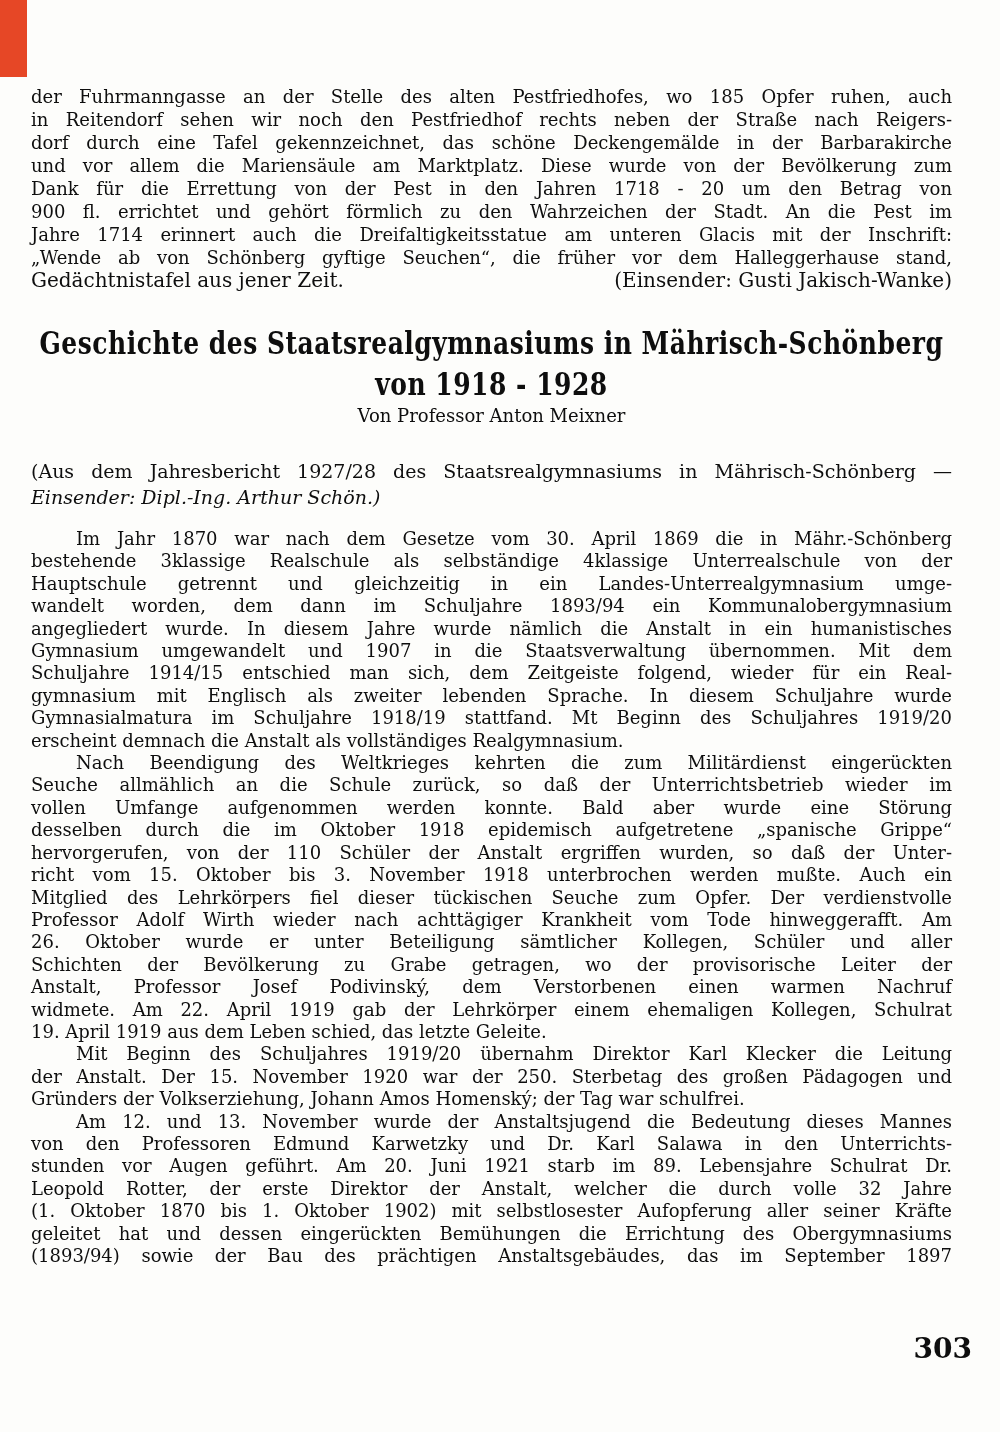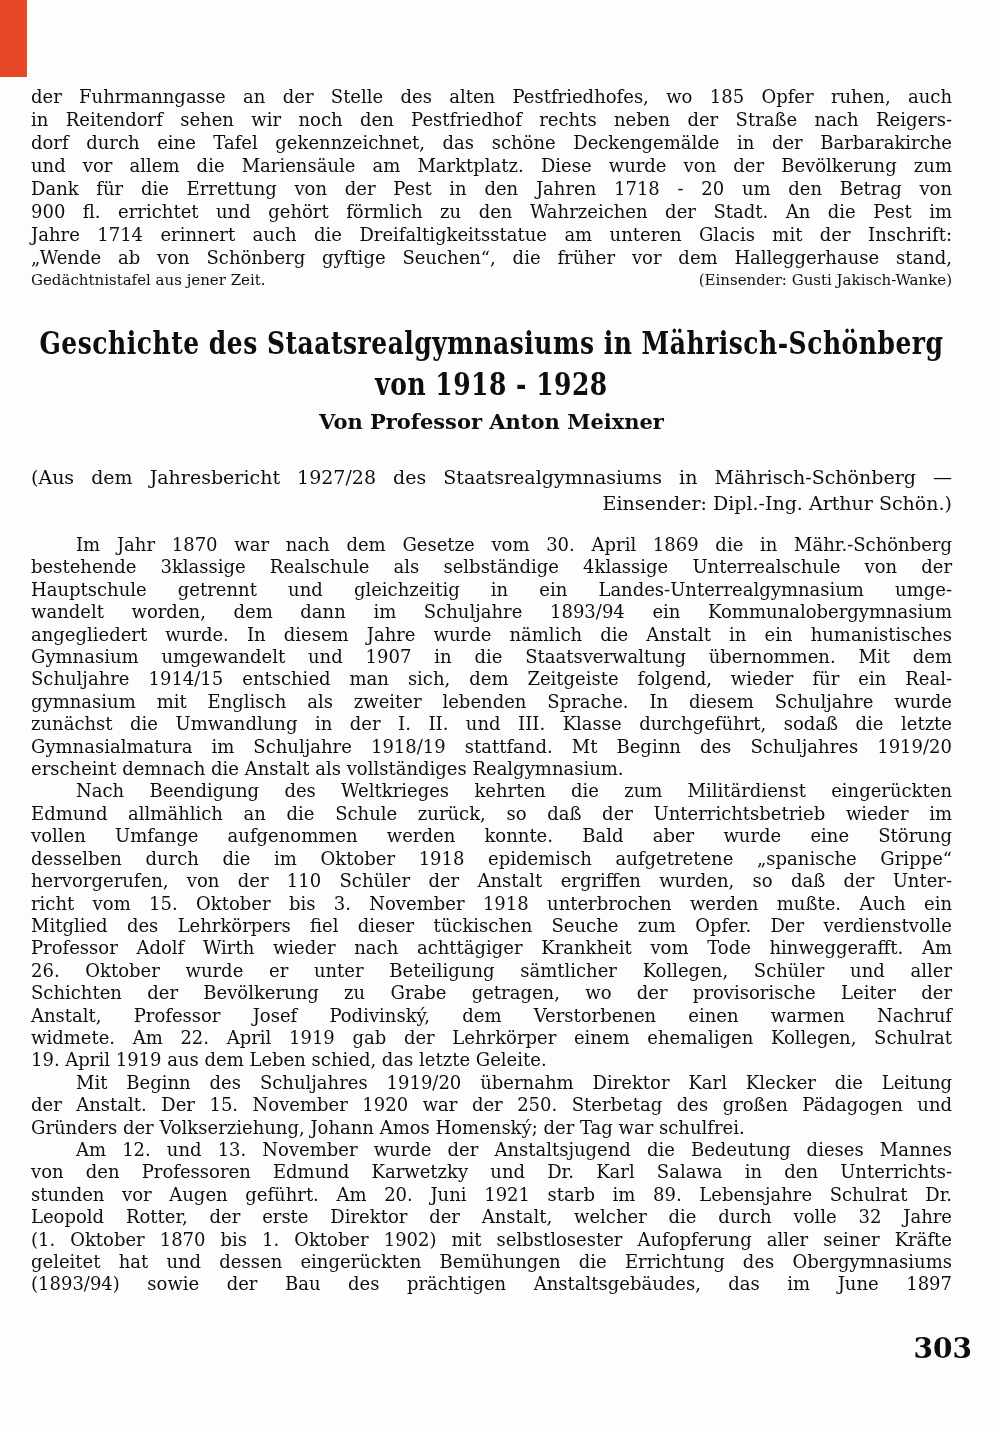--- a/index.html
+++ b/index.html
@@ -25,51 +25,50 @@
     text-align: justify;
     text-align-last: justify;
   }
   .para .ln { line-height: 22.4px; }
   .ln.first { text-indent: 45px; }
   .ln.last  { text-align-last: left; }
 
   .intro-last {
     display: flex;
     justify-content: space-between;
-    font-size: 15px;
+    font-size: 20px;
     line-height: 23px;
   }
 
   .title-block { text-align: center; }
   .title { margin: 30px 0 0 0; font-weight: bold; }
   .t-line {
     font-size: 25px;
     line-height: 41px;
     letter-spacing: 0.5px;
     transform: scaleY(1.3);
     transform-origin: center;
     white-space: nowrap;
   }
   .byline {
-    margin-top: 6px;
-    font-size: 21px;
+    font-size: 18px;
     line-height: 24px;
-    font-weight: bold;
   }
   .source { margin-top: 30px; }
   .src-l1 {
     font-size: 19px;
     line-height: 26px;
     text-align: justify;
     text-align-last: justify;
   }
   .src-l2 {
     font-size: 19px;
     line-height: 26px;
-    text-align: right;
+    text-align: left;
+    font-style: italic;
   }
   .para-first { margin-top: 18px; }
   .pageno {
     position: absolute;
     right: 28px;
     top: 1332px;
     font-size: 28px;
     font-weight: bold;
     margin-left: 15px;
   }
@@ -110,28 +109,27 @@
 
   <section class="para para-first">
     <div class="ln first">Im Jahr 1870 war nach dem Gesetze vom 30. April 1869 die in Mähr.-Schönberg</div>
     <div class="ln">bestehende 3klassige Realschule als selbständige 4klassige Unterrealschule von der</div>
     <div class="ln">Hauptschule getrennt und gleichzeitig in ein Landes-Unterrealgymnasium umge-</div>
     <div class="ln">wandelt worden, dem dann im Schuljahre 1893/94 ein Kommunalobergymnasium</div>
     <div class="ln">angegliedert wurde. In diesem Jahre wurde nämlich die Anstalt in ein humanistisches</div>
     <div class="ln">Gymnasium umgewandelt und 1907 in die Staatsverwaltung übernommen. Mit dem</div>
     <div class="ln">Schuljahre 1914/15 entschied man sich, dem Zeitgeiste folgend, wieder für ein Real-</div>
     <div class="ln">gymnasium mit Englisch als zweiter lebenden Sprache. In diesem Schuljahre wurde</div>
-    <div class="ln">zunächst die Umwandlung in der I. II. und III. Klasse durchgeführt, sodaß die letzte</div>
     <div class="ln">Gymnasialmatura im Schuljahre 1918/19 stattfand. Mt Beginn des Schuljahres 1919/20</div>
     <div class="ln last">erscheint demnach die Anstalt als vollständiges Realgymnasium.</div>
   </section>
 
   <section class="para">
     <div class="ln first">Nach Beendigung des Weltkrieges kehrten die zum Militärdienst eingerückten</div>
-    <div class="ln">Edmund allmählich an die Schule zurück, so daß der Unterrichtsbetrieb wieder im</div>
+    <div class="ln">Seuche allmählich an die Schule zurück, so daß der Unterrichtsbetrieb wieder im</div>
     <div class="ln">vollen Umfange aufgenommen werden konnte. Bald aber wurde eine Störung</div>
     <div class="ln">desselben durch die im Oktober 1918 epidemisch aufgetretene „spanische Grippe“</div>
     <div class="ln">hervorgerufen, von der 110 Schüler der Anstalt ergriffen wurden, so daß der Unter-</div>
     <div class="ln">richt vom 15. Oktober bis 3. November 1918 unterbrochen werden mußte. Auch ein</div>
     <div class="ln">Mitglied des Lehrkörpers fiel dieser tückischen Seuche zum Opfer. Der verdienstvolle</div>
     <div class="ln">Professor Adolf Wirth wieder nach achttägiger Krankheit vom Tode hinweggerafft. Am</div>
     <div class="ln">26. Oktober wurde er unter Beteiligung sämtlicher Kollegen, Schüler und aller</div>
     <div class="ln">Schichten der Bevölkerung zu Grabe getragen, wo der provisorische Leiter der</div>
     <div class="ln">Anstalt, Professor Josef Podivinský, dem Verstorbenen einen warmen Nachruf</div>
     <div class="ln">widmete. Am 22. April 1919 gab der Lehrkörper einem ehemaligen Kollegen, Schulrat</div>
@@ -144,18 +142,18 @@
     <div class="ln last">Gründers der Volkserziehung, Johann Amos Homenský; der Tag war schulfrei.</div>
   </section>
 
   <section class="para">
     <div class="ln first">Am 12. und 13. November wurde der Anstaltsjugend die Bedeutung dieses Mannes</div>
     <div class="ln">von den Professoren Edmund Karwetzky und Dr. Karl Salawa in den Unterrichts-</div>
     <div class="ln">stunden vor Augen geführt. Am 20. Juni 1921 starb im 89. Lebensjahre Schulrat Dr.</div>
     <div class="ln">Leopold Rotter, der erste Direktor der Anstalt, welcher die durch volle 32 Jahre</div>
     <div class="ln">(1. Oktober 1870 bis 1. Oktober 1902) mit selbstlosester Aufopferung aller seiner Kräfte</div>
     <div class="ln">geleitet hat und dessen eingerückten Bemühungen die Errichtung des Obergymnasiums</div>
-    <div class="ln">(1893/94) sowie der Bau des prächtigen Anstaltsgebäudes, das im June 1897</div>
+    <div class="ln">(1893/94) sowie der Bau des prächtigen Anstaltsgebäudes, das im September 1897</div>
   </section>
 
 </div>
 
 <div class="pageno">303</div>
 
 </body></html>

